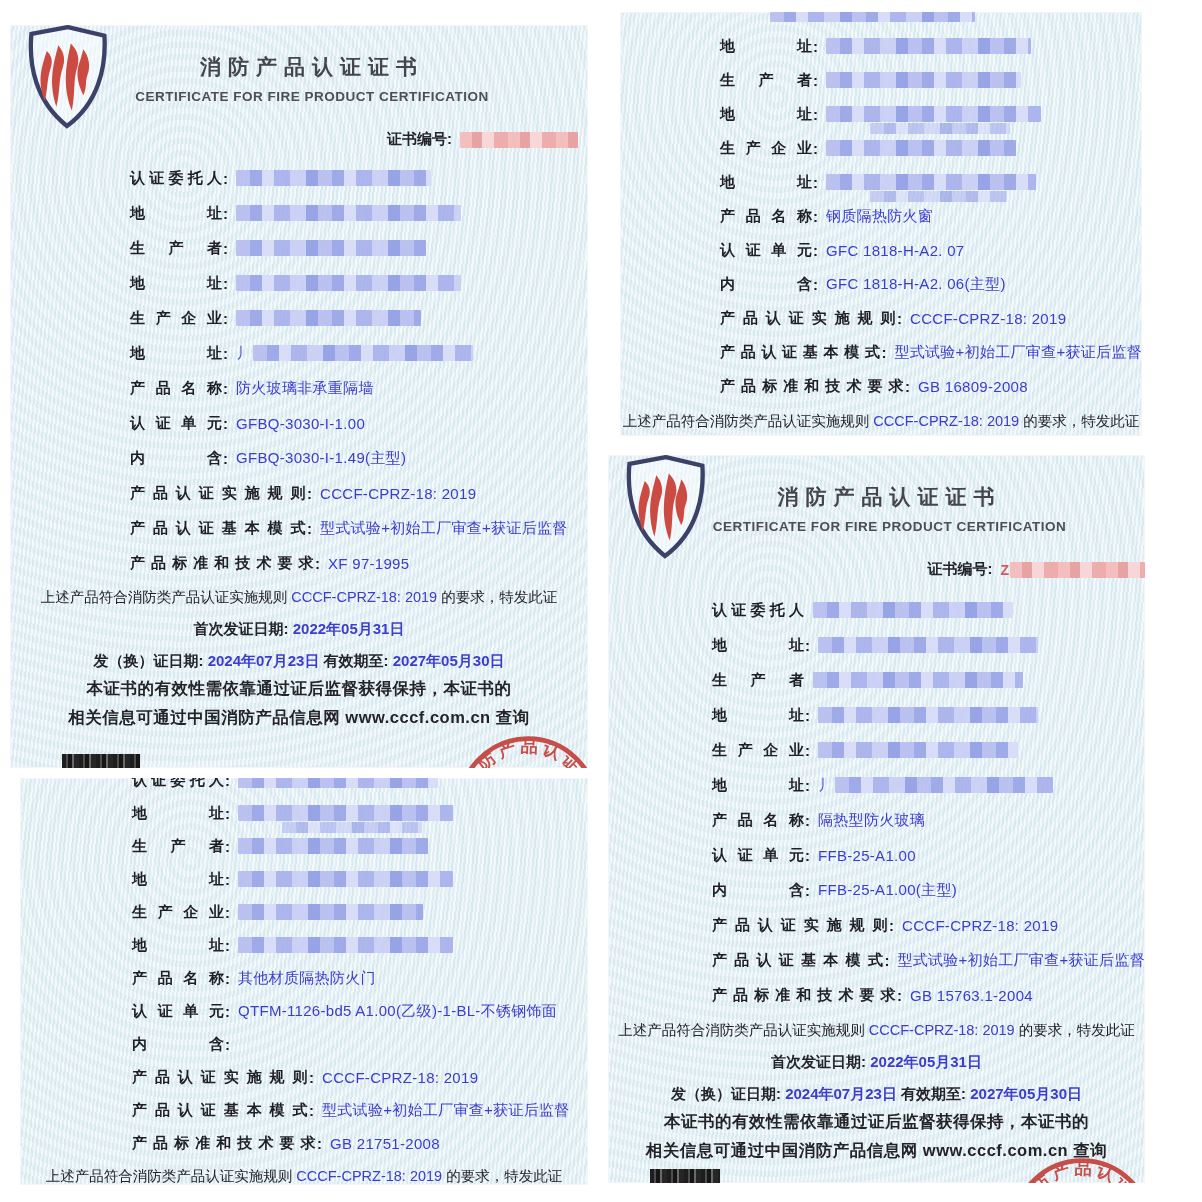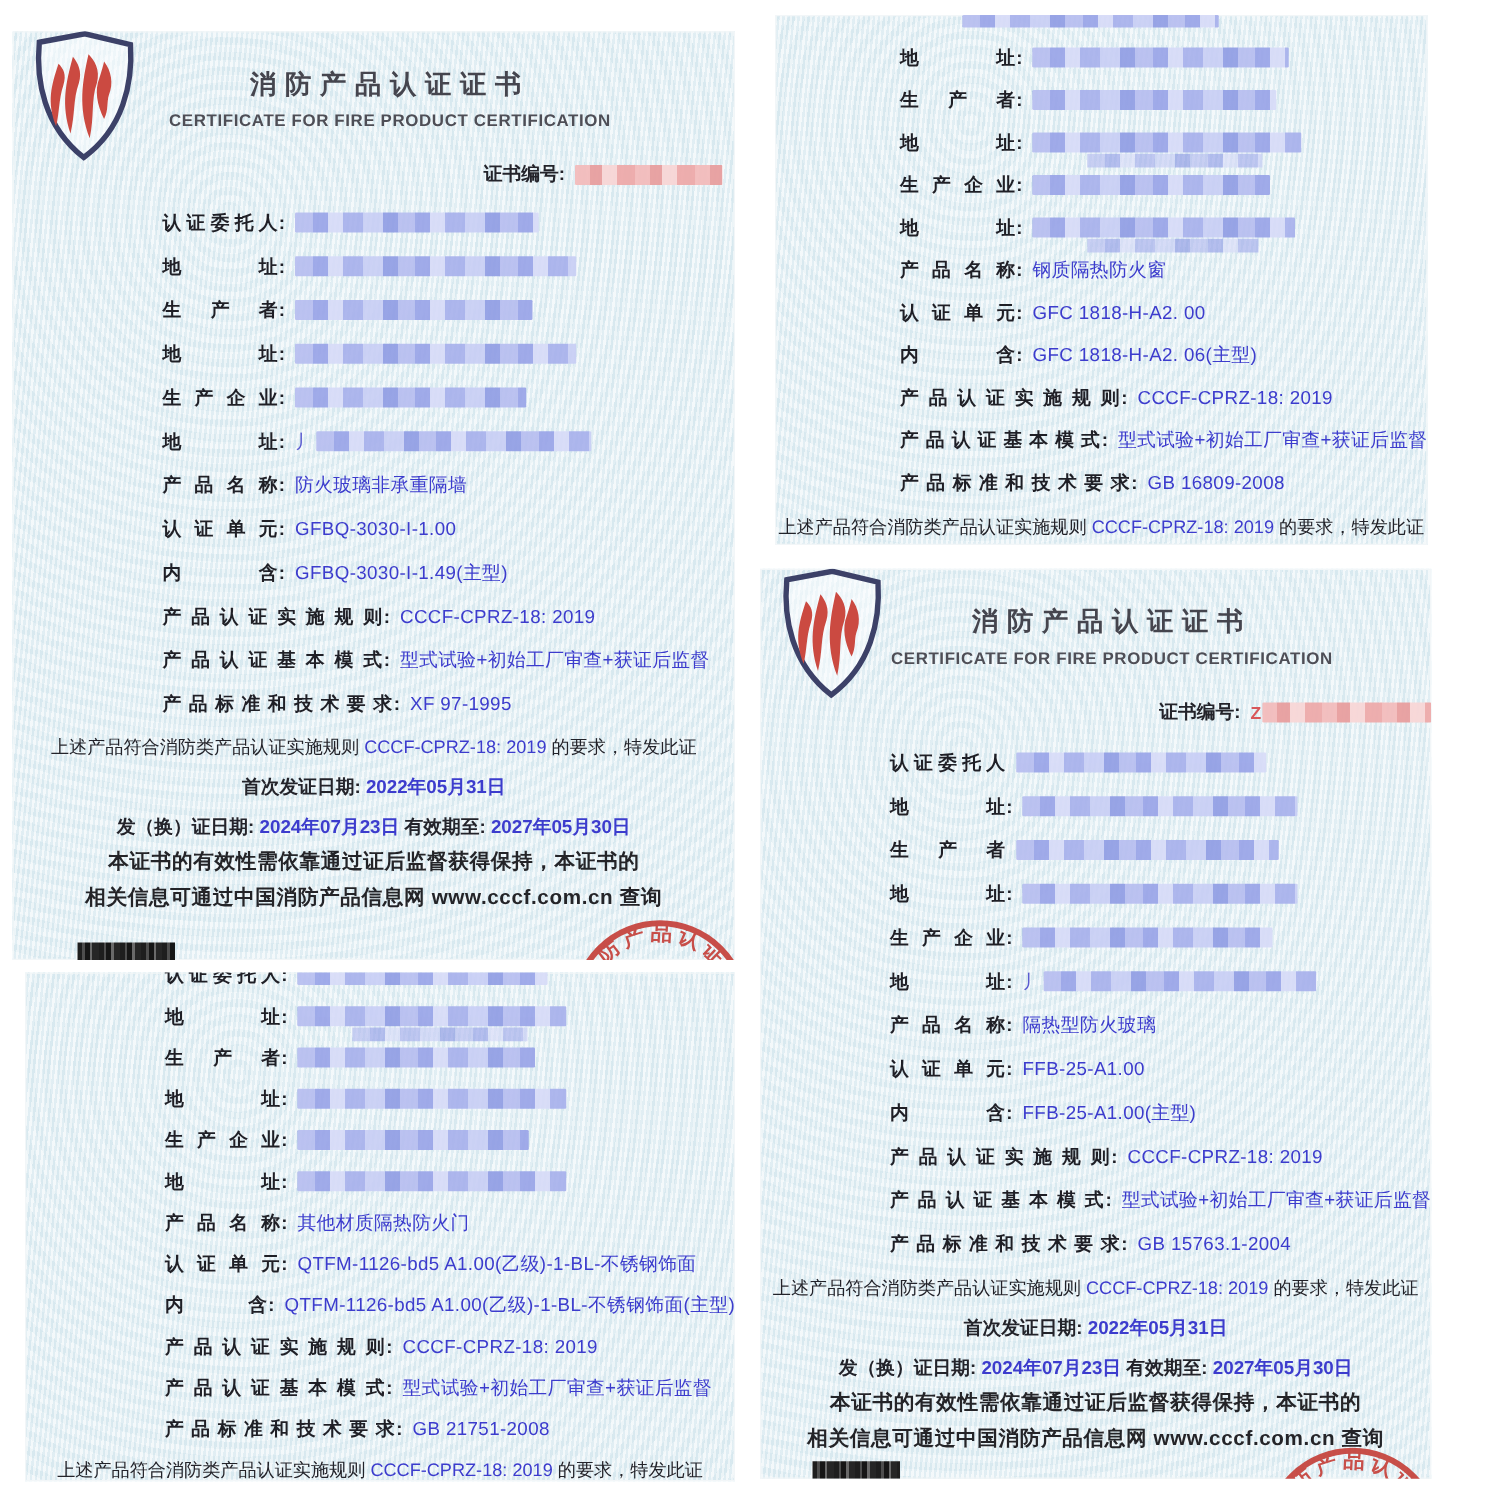--- a/index.html
+++ b/index.html
@@ -230,21 +230,21 @@
           </span>
       </div>
       <div class="row">
         <span class="lbl w5">产品名称</span>
           <span class="col">:</span>
         <span class="val">钢质隔热防火窗</span>
       </div>
       <div class="row">
         <span class="lbl w5">认证单元</span>
           <span class="col">:</span>
-        <span class="val">GFC 1818-H-A2. 00</span>
+        <span class="val">GFC 1818-H-A2. 07</span>
       </div>
       <div class="row">
         <span class="lbl w5">内含</span>
           <span class="col">:</span>
         <span class="val">GFC 1818-H-A2. 06(主型)</span>
       </div>
       <div class="row">
         <span class="lbl w8">产品认证实施规则</span>
           <span class="col">:</span>
         <span class="val">CCCF-CPRZ-18: 2019</span>
@@ -307,21 +307,20 @@
         <span class="val">其他材质隔热防火门</span>
       </div>
       <div class="row">
         <span class="lbl w5">认证单元</span>
           <span class="col">:</span>
         <span class="val">QTFM-1126-bd5 A1.00(乙级)-1-BL-不锈钢饰面</span>
       </div>
       <div class="row">
         <span class="lbl w5">内含</span>
           <span class="col">:</span>
-        <span class="val">QTFM-1126-bd5 A1.00(乙级)-1-BL-不锈钢饰面(主型)</span>
       </div>
       <div class="row">
         <span class="lbl w8">产品认证实施规则</span>
           <span class="col">:</span>
         <span class="val">CCCF-CPRZ-18: 2019</span>
       </div>
       <div class="row">
         <span class="lbl w8">产品认证基本模式</span>
           <span class="col">:</span>
         <span class="val">型式试验+初始工厂审查+获证后监督</span>

